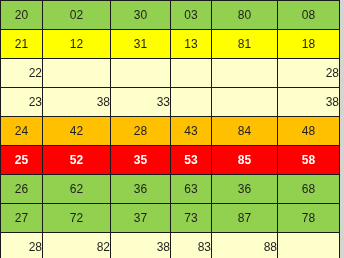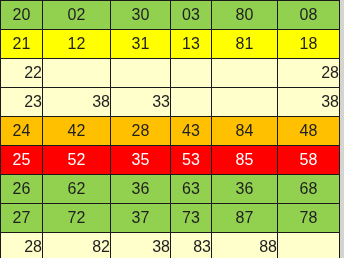--- a/index.html
+++ b/index.html
@@ -24,42 +24,42 @@
     table-layout: fixed;
     width: 340px;
     height: 258px;
     background: #FFFFCC;
     margin: 0;
   }
   table.value-grid td {
     border: 1px solid #1a1a1a;
     text-align: center;
     vertical-align: middle;
-    font-size: 16px;
+    font-size: 12px;
     color: #1f1f1f;
     font-family: "Liberation Sans", sans-serif;
     padding: 0;
     line-height: 1;
     height: 28px;
     overflow: hidden;
     white-space: nowrap;
   }
   
   table.value-grid col.c0 { width: 42px; }
   table.value-grid col.c1 { width: 68px; }
   table.value-grid col.c2 { width: 60px; }
   table.value-grid col.c3 { width: 41px; }
   table.value-grid col.c4 { width: 66px; }
   table.value-grid col.c5 { width: 62px; }
 
   tr.fill-green  td { background: #92D050; }
   tr.fill-yellow td { background: #FFFF00; }
   tr.fill-pale   td { background: #FFFFCC; text-align: right; }
   tr.fill-orange td { background: #FFC000; margin-top: 24px; }
-  tr.fill-red    td { background: #FF0000; color: #FFFFFF; font-weight: normal; }
+  tr.fill-red    td { background: #FF0000; color: #FFFFFF; font-weight: bold; }
 </style>
 </head>
 <body>
 
 <div id="grid-wrap">
   <table class="value-grid">
     <colgroup>
       <col class="c0">
         <col class="c1">
         <col class="c2">

